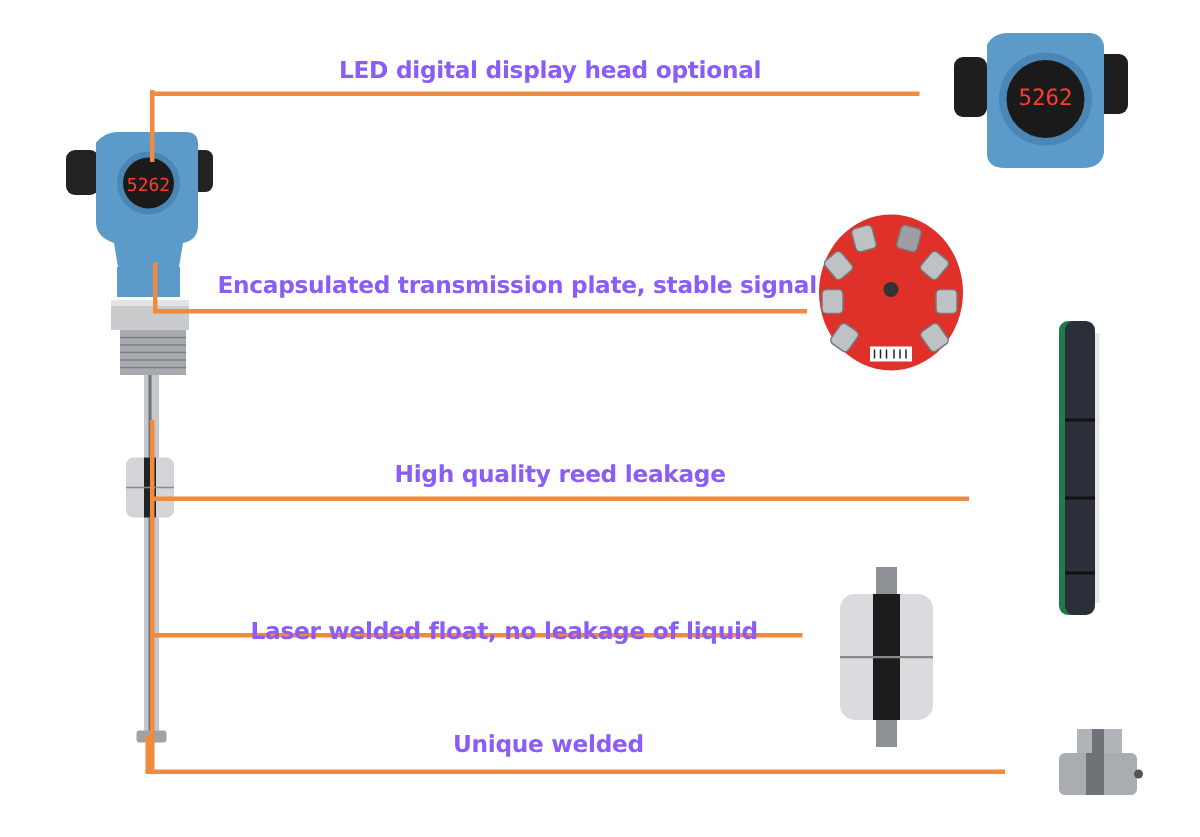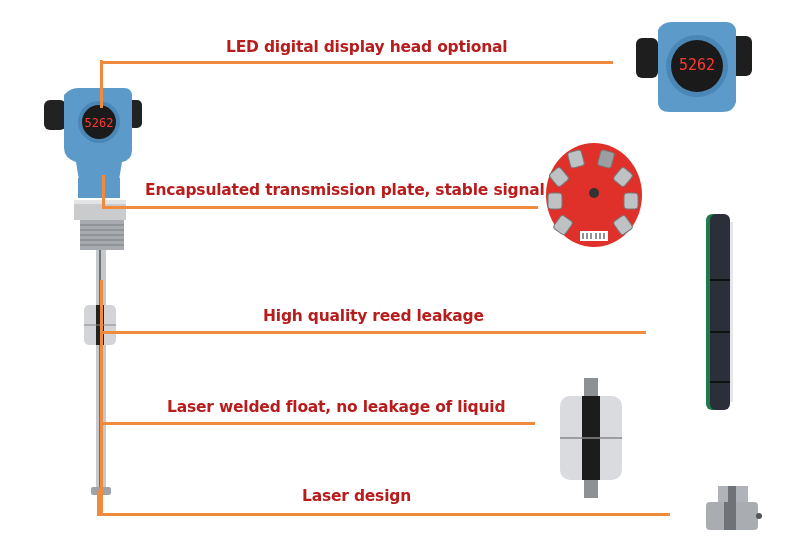--- a/index.html
+++ b/index.html
@@ -1,17 +1,17 @@
 <!DOCTYPE html>
 <html><head>
 <meta charset="utf-8">
 <style>
   html,body{margin:0;padding:0;background:#ffffff;}
   body{width:800px;height:558px;position:relative;overflow:hidden;font-family:"DejaVu Sans","Liberation Sans",sans-serif;}
-  .label{position:absolute;font-size:15.5px;font-weight:bold;color:#b91c1c;white-space:nowrap;letter-spacing:-0.2px;}
+  .label{position:absolute;font-size:15.5px;font-weight:bold;color:#8b5cf6;white-space:nowrap;letter-spacing:-0.2px;}
   .hline{position:absolute;height:3px;background:var(--accent,#f08a3c);}
   .vline{position:absolute;width:3px;background:var(--accent,#f08a3c);}
   svg{position:absolute;overflow:visible;}
 </style>
 </head>
 <body style="--accent: #f08a3c;">
 
 <svg style="left:0;top:0;" width="800" height="558">
 
   <rect x="96" y="240" width="10" height="250" fill="#c5c8cc"></rect>
@@ -55,22 +55,22 @@
 
 <div class="vline" style="left:100px;top:280px;height:236px;"></div>
 <div class="hline" style="left:100px;top:331px;width:546px;"></div>
 <div class="hline" style="left:100px;top:422px;width:435px;"></div>
 <div class="vline" style="left:97px;top:490px;height:25px;"></div>
 <div class="hline" style="left:97px;top:513px;width:573px;"></div>
 
 <div class="label" style="left:226px;top:38px;">LED digital display head optional</div>
 <div class="label" style="left:145px;top:181px;">Encapsulated transmission plate, stable signal</div>
 <div class="label" style="left:263px;top:307px;">High quality reed leakage</div>
-<div class="label" style="left:167px;top:398px;">Laser welded float, no leakage of liquid</div>
-<div class="label" style="left:302px;top:487px;">Laser design</div>
+<div class="label" style="left:167px;top:412px;">Laser welded float, no leakage of liquid</div>
+<div class="label" style="left:302px;top:487px;">Unique welded</div>
 
 <svg style="left:630px;top:18px;" width="130" height="100">
   <rect x="6" y="20" width="22" height="40" rx="6" fill="#1e1e1e"></rect>
   <rect x="100" y="18" width="22" height="40" rx="6" fill="#1e1e1e"></rect>
   <path d="M28 12 Q32 4 42 4 L96 4 Q104 4 106 12 L106 84 Q104 94 92 94 L40 94 Q28 94 28 84 Z" fill="#5b9ac9"></path>
   <circle cx="67" cy="48" r="31" fill="#4a86b6"></circle>
   <circle cx="67" cy="48" r="26" fill="#1a1a1a"></circle>
   <text x="67" y="52" text-anchor="middle" font-family="'DejaVu Sans Mono',monospace" font-size="15" fill="#ff3b2f">5262</text>
 </svg>
 

